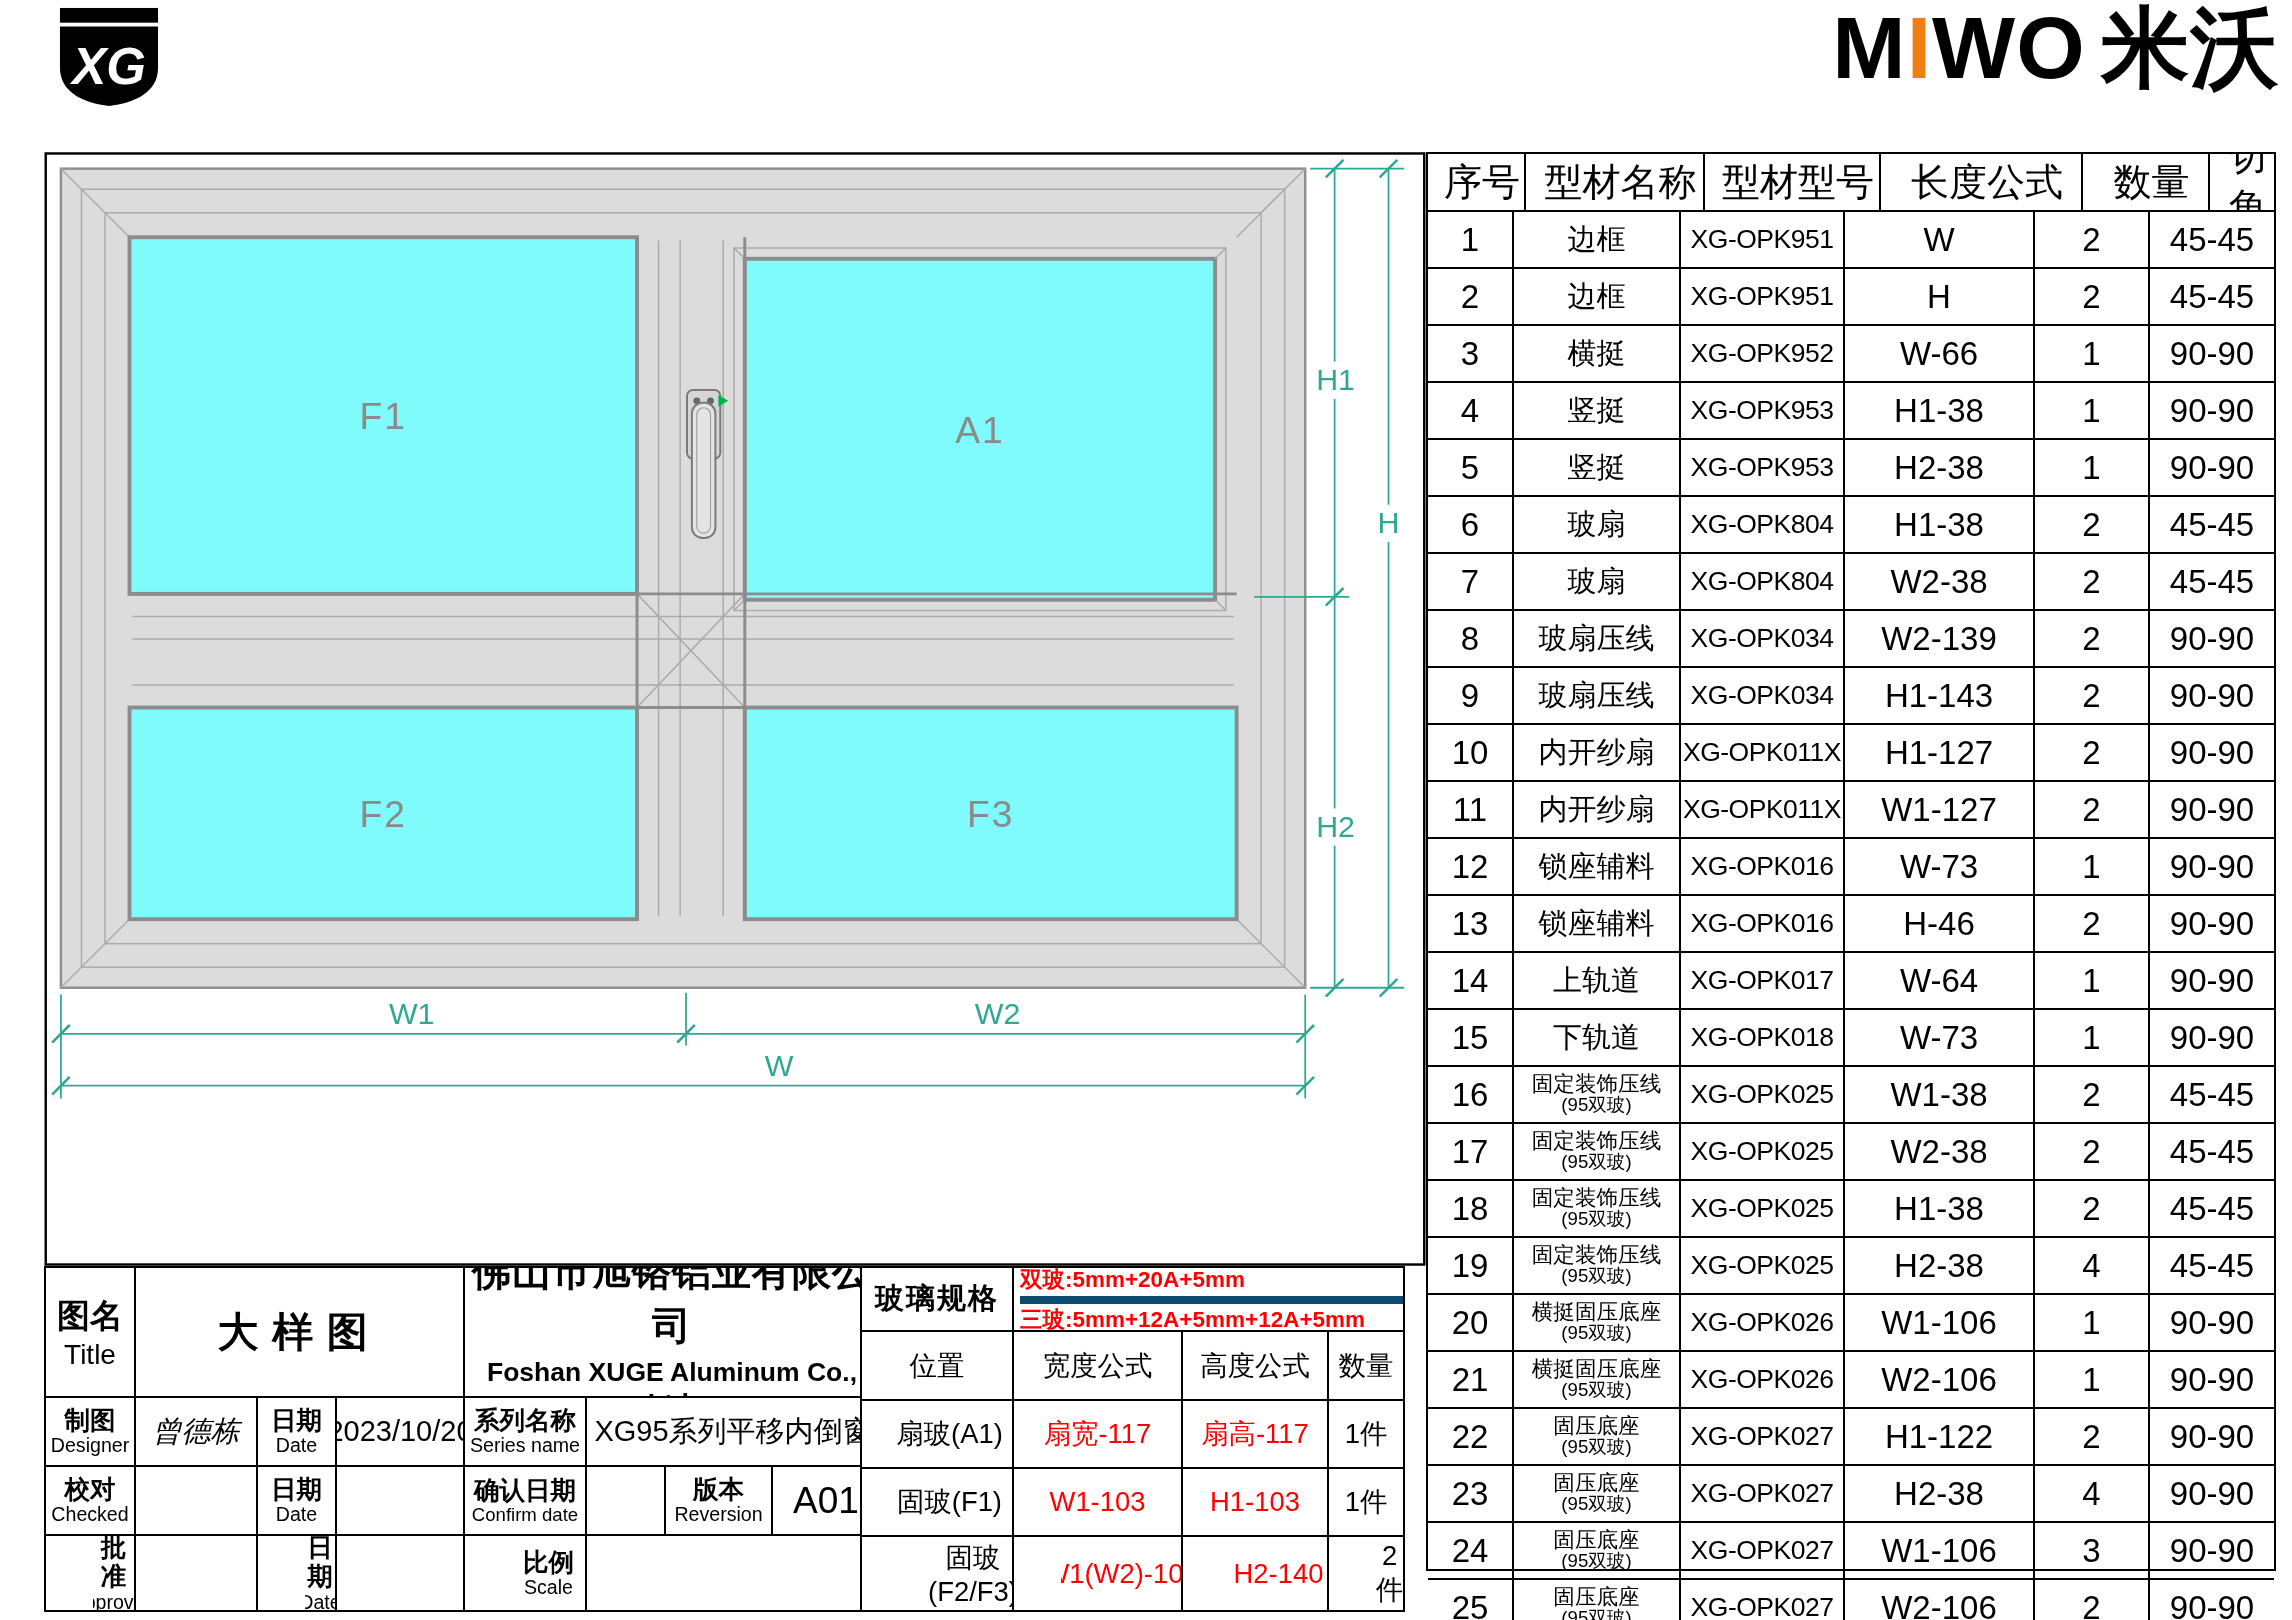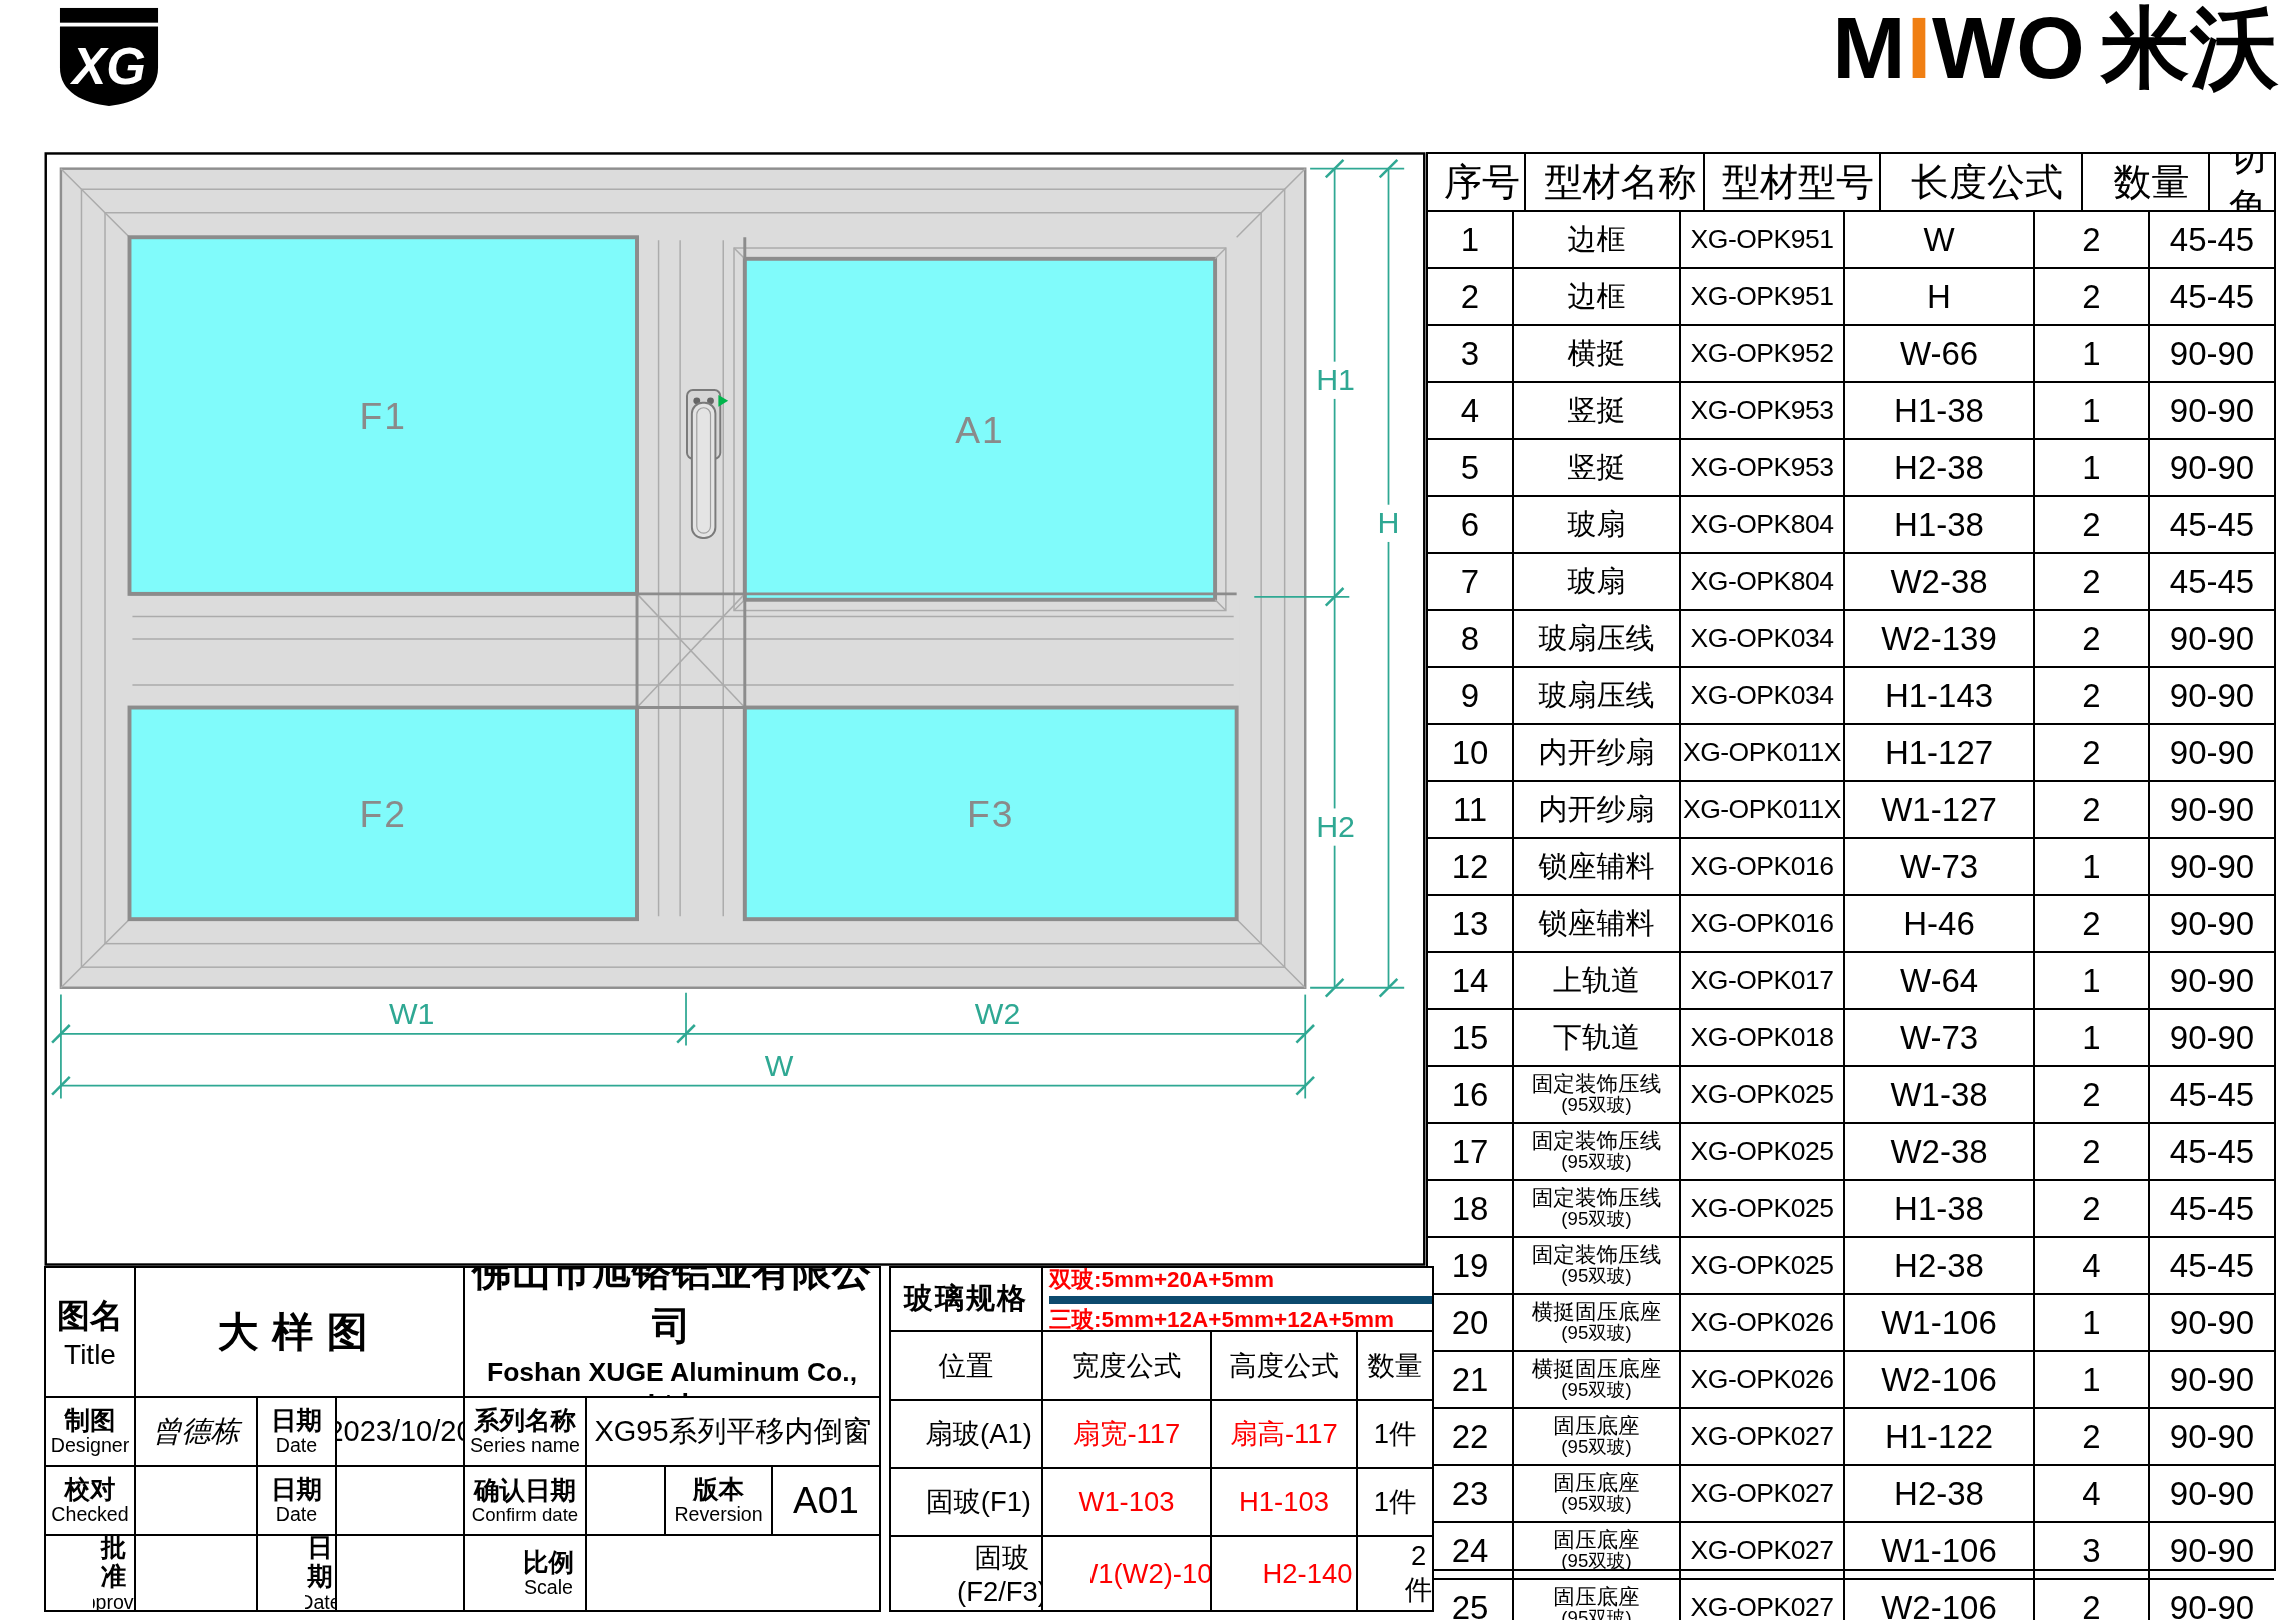--- a/index.html
+++ b/index.html
@@ -38,21 +38,21 @@
   .f-name{font-size:29px;}
   .f-name-sm{font-size:21.6px;line-height:1.0;}
   .f-name2{font-size:18.6px;line-height:1.1;}
   .f-model{font-size:26.5px;letter-spacing:-0.5px;}
 
   
   .tb{position:absolute;left:44px;top:1266px;width:837px;height:346px;
       border:2.9px solid #000;box-sizing:border-box;background:#fff;display:grid;
       grid-template-columns:90px 122px 79px 128px 122px 79px 107px 1fr;
       grid-template-rows:130px 69px 69px 1fr;}
-  .gt{position:absolute;left:889px;top:1266px;width:545px;height:346px;
+  .gt{position:absolute;left:860px;top:1266px;width:545px;height:346px;
       border:2.9px solid #000;box-sizing:border-box;background:#fff;display:grid;
       grid-template-columns:152px 169px 146px 1fr;
       grid-template-rows:64px 69px 68px 68px 1fr;}
   .cell{border-right:2px solid #000;border-bottom:2px solid #000;
         display:flex;flex-direction:column;align-items:center;justify-content:center;
         overflow:hidden;text-align:center;box-sizing:border-box;}
   .nbr{border-right:none;}.nbb{border-bottom:none;margin-left:47px;}
   .sp3{grid-column:span 3;}.sp4{grid-column:span 4;}
   .lbl-cn{font-size:25.5px;font-weight:700;line-height:1.15;}
   .lbl-en{font-size:19.6px;line-height:1.1;}

